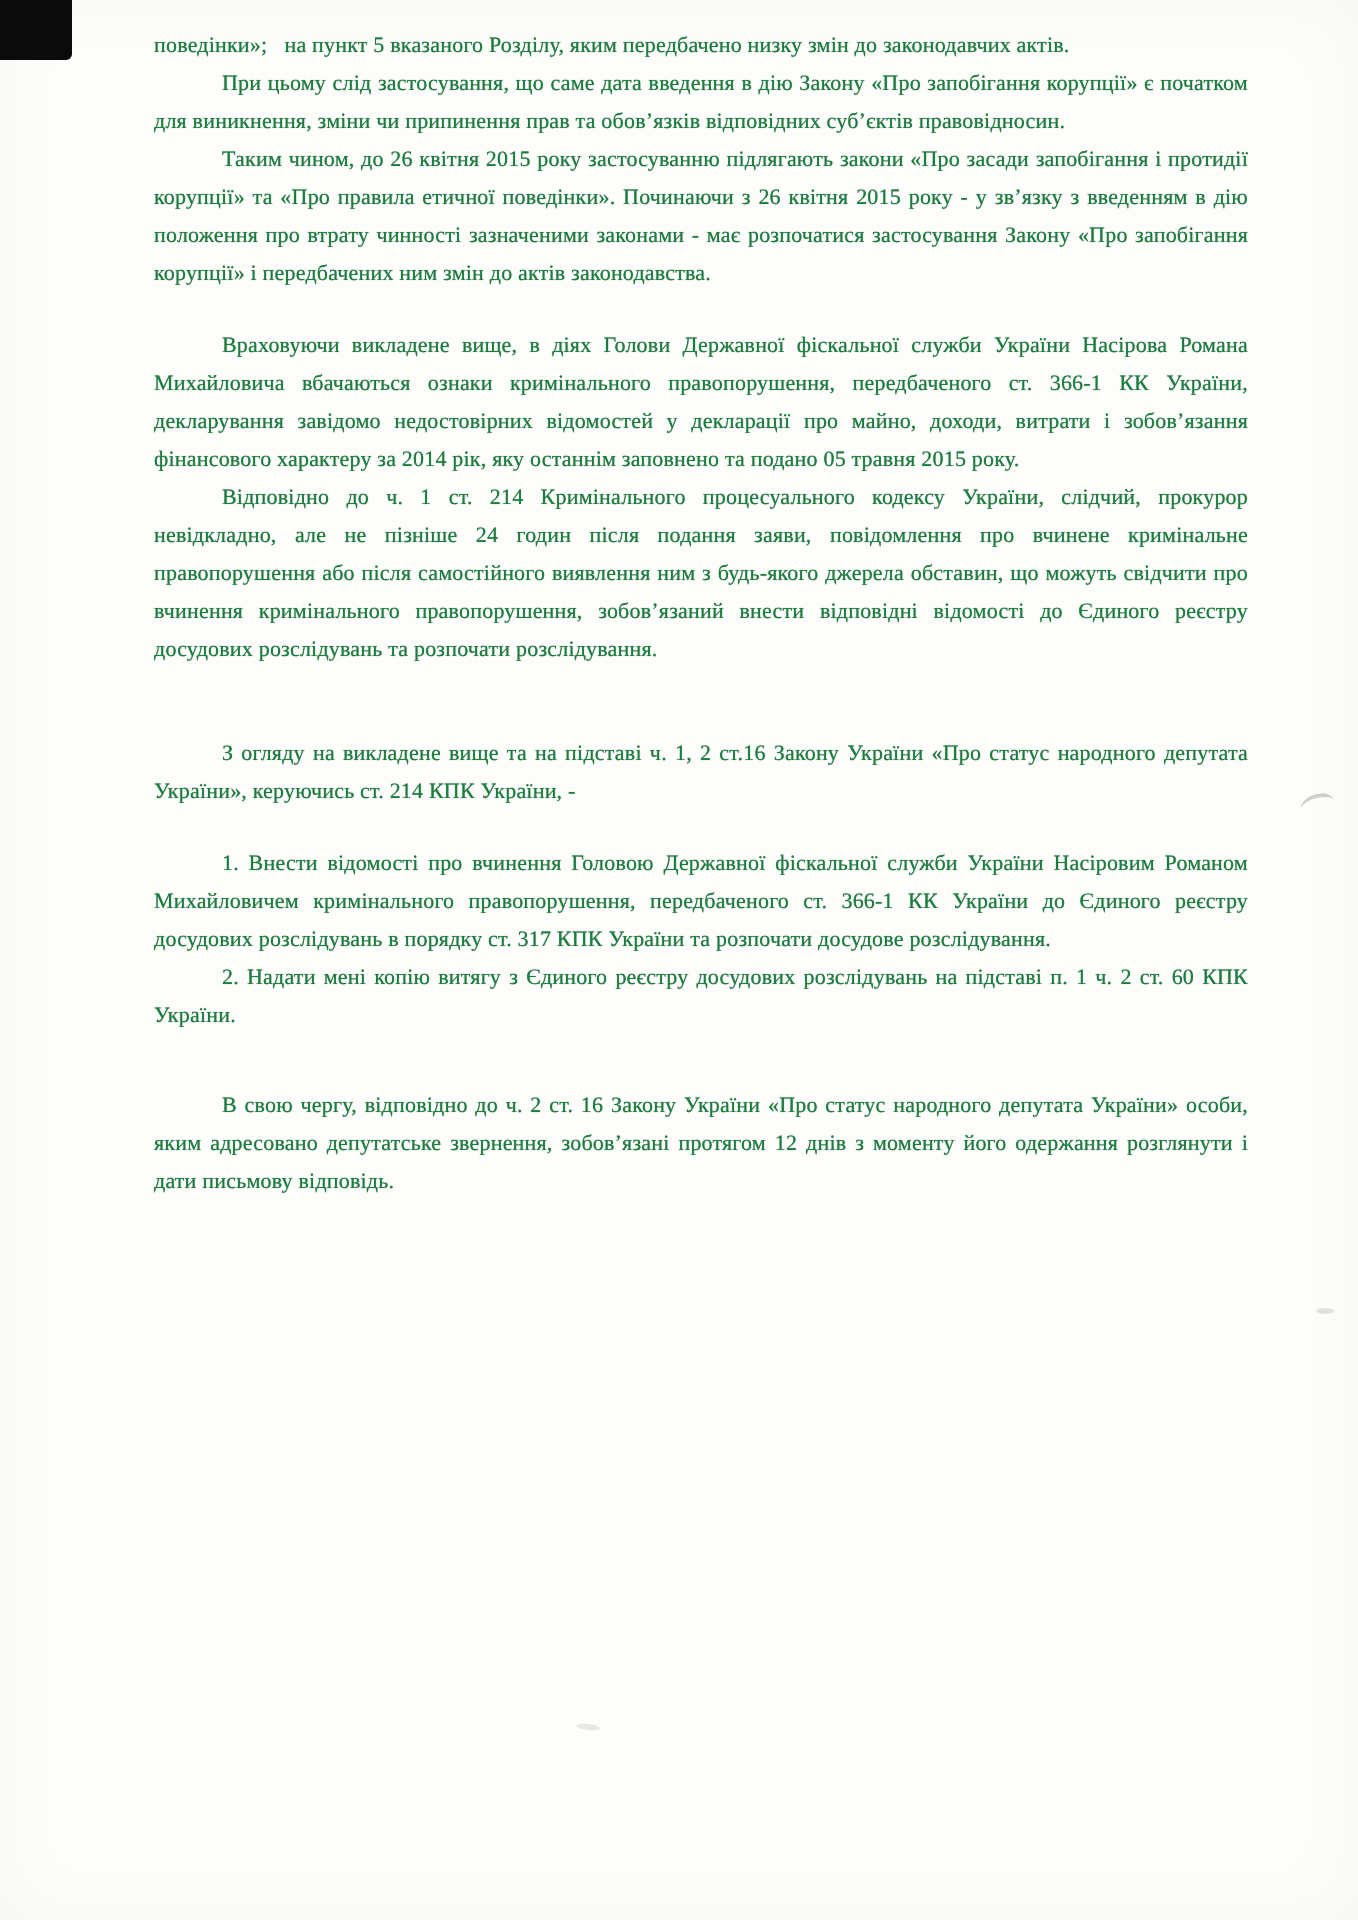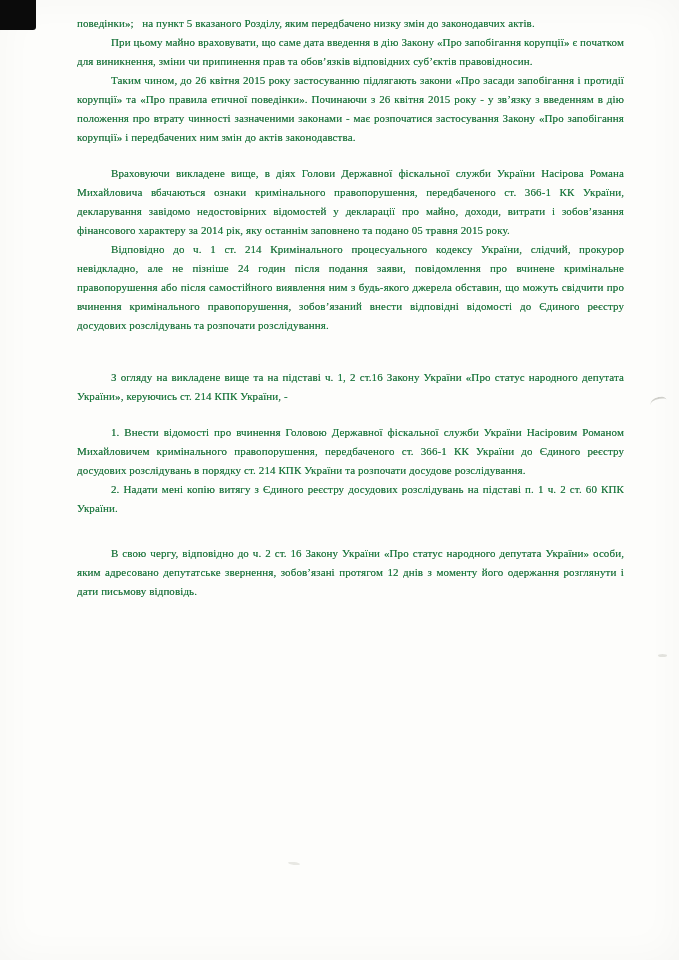--- a/index.html
+++ b/index.html
@@ -87,25 +87,25 @@
   .sp-md { margin-top: 26px !important; }
   .sp-lg { margin-top: 33px !important; }
 </style>
 </head>
 <body>
 
 <div class="page">
   <div class="corner-mark"></div>
   <div class="content">
       <p class="block continuation">поведінки»;&nbsp;&nbsp; на пункт 5 вказаного Розділу, яким передбачено низку змін до законодавчих актів.</p>
-      <p class="block paragraph">При цьому майно враховувати, що саме дата введення в дію Закону «Про запобігання корупції» є початком для виникнення, зміни чи припинення прав та обов’язків відповідних суб’єктів правовідносин.</p>
+      <p class="block paragraph">При цьому слід застосування, що саме дата введення в дію Закону «Про запобігання корупції» є початком для виникнення, зміни чи припинення прав та обов’язків відповідних суб’єктів правовідносин.</p>
       <p class="block paragraph">Таким чином, до 26 квітня 2015 року застосуванню підлягають закони «Про засади запобігання і протидії корупції» та «Про правила етичної поведінки». Починаючи з 26 квітня 2015 року - у зв’язку з введенням в дію положення про втрату чинності зазначеними законами - має розпочатися застосування Закону «Про запобігання корупції» і передбачених ним змін до актів законодавства.</p>
       <p class="block paragraph sp-sm">Враховуючи викладене вище, в діях Голови Державної фіскальної служби України Насірова Романа Михайловича вбачаються ознаки кримінального правопорушення, передбаченого ст. 366-1 КК України, декларування завідомо недостовірних відомостей у декларації про майно, доходи, витрати і зобов’язання фінансового характеру за 2014 рік, яку останнім заповнено та подано 05 травня 2015 року.</p>
       <p class="block paragraph">Відповідно до ч. 1 ст. 214 Кримінального процесуального кодексу України, слідчий, прокурор невідкладно, але не пізніше 24 годин після подання заяви, повідомлення про вчинене кримінальне правопорушення або після самостійного виявлення ним з будь-якого джерела обставин, що можуть свідчити про вчинення кримінального правопорушення, зобов’язаний внести відповідні відомості до Єдиного реєстру досудових розслідувань та розпочати розслідування.</p>
       <p class="block paragraph sp-lg">З огляду на викладене вище та на підставі ч. 1, 2 ст.16 Закону України «Про статус народного депутата України», керуючись ст. 214 КПК України, -</p>
-      <p class="block list-item sp-sm">1. Внести відомості про вчинення Головою Державної фіскальної служби України Насіровим Романом Михайловичем кримінального правопорушення, передбаченого ст. 366-1 КК України до Єдиного реєстру досудових розслідувань в порядку ст. 214 КПК України та розпочати досудове розслідування.</p>
+      <p class="block list-item sp-sm">1. Внести відомості про вчинення Головою Державної фіскальної служби України Насіровим Романом Михайловичем кримінального правопорушення, передбаченого ст. 366-1 КК України до Єдиного реєстру досудових розслідувань в порядку ст. 317 КПК України та розпочати досудове розслідування.</p>
       <p class="block list-item">2. Надати мені копію витягу з Єдиного реєстру досудових розслідувань на підставі п. 1 ч. 2 ст. 60 КПК України.</p>
       <p class="block paragraph sp-md">В свою чергу, відповідно до ч. 2 ст. 16 Закону України «Про статус народного депутата України» особи, яким адресовано депутатське звернення, зобов’язані протягом 12 днів з моменту його одержання розглянути і дати письмову відповідь.</p>
     </div>
   <div class="smudge smudge-1"></div>
   <div class="smudge smudge-2"></div>
   <div class="smudge smudge-3"></div>
 </div>
 
 </body></html>

